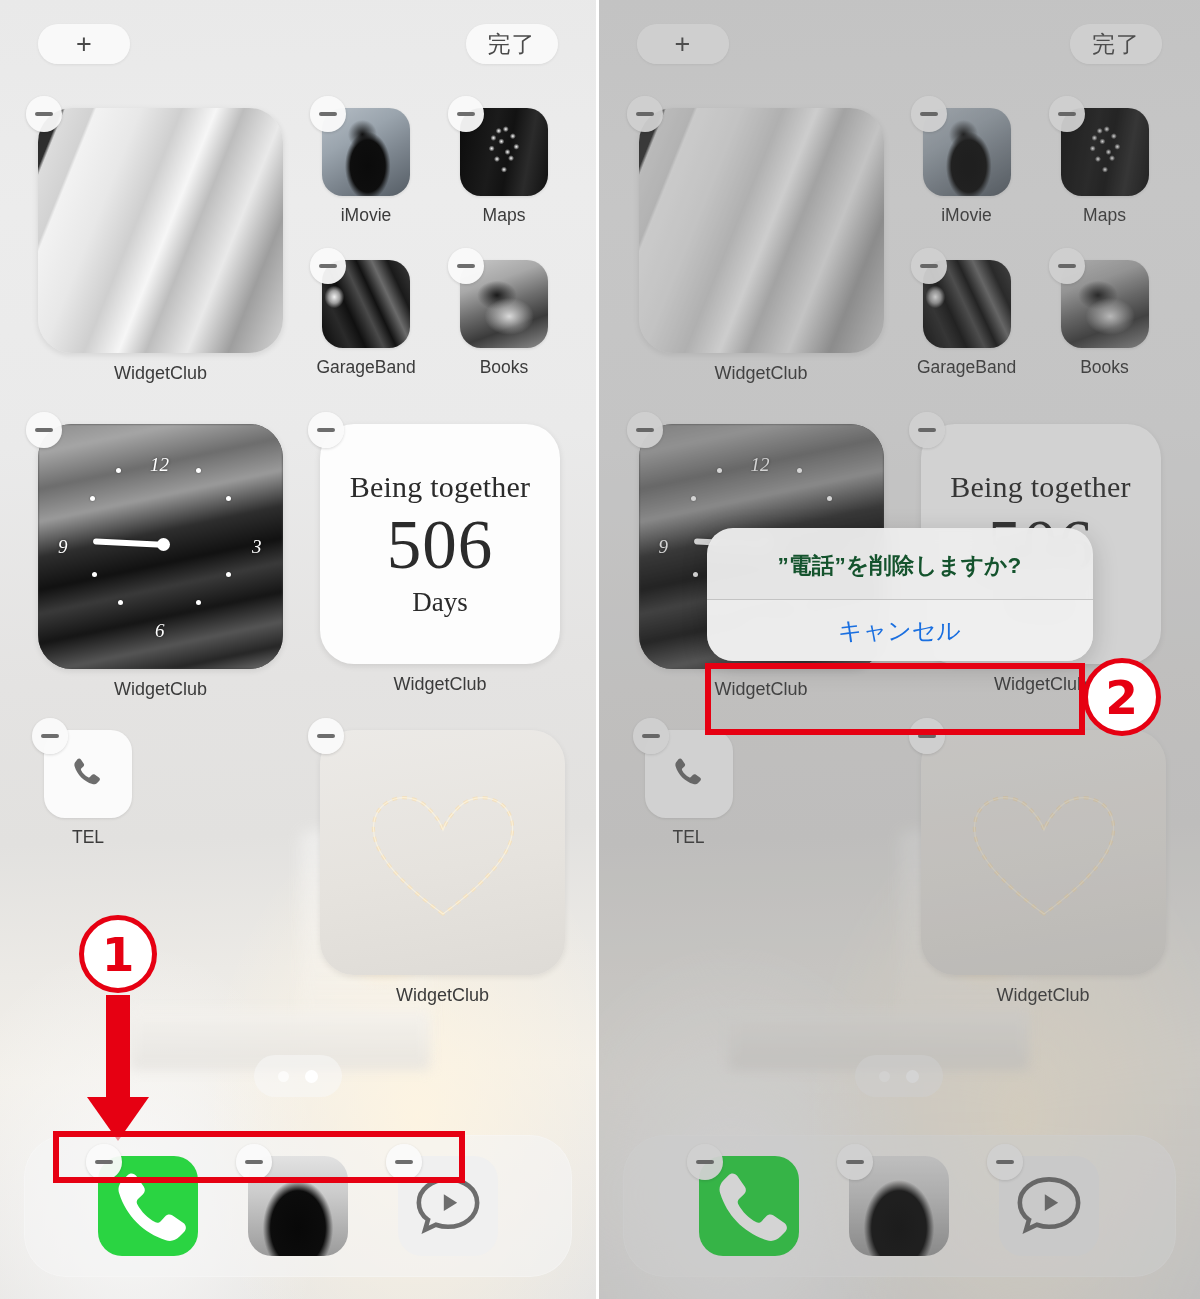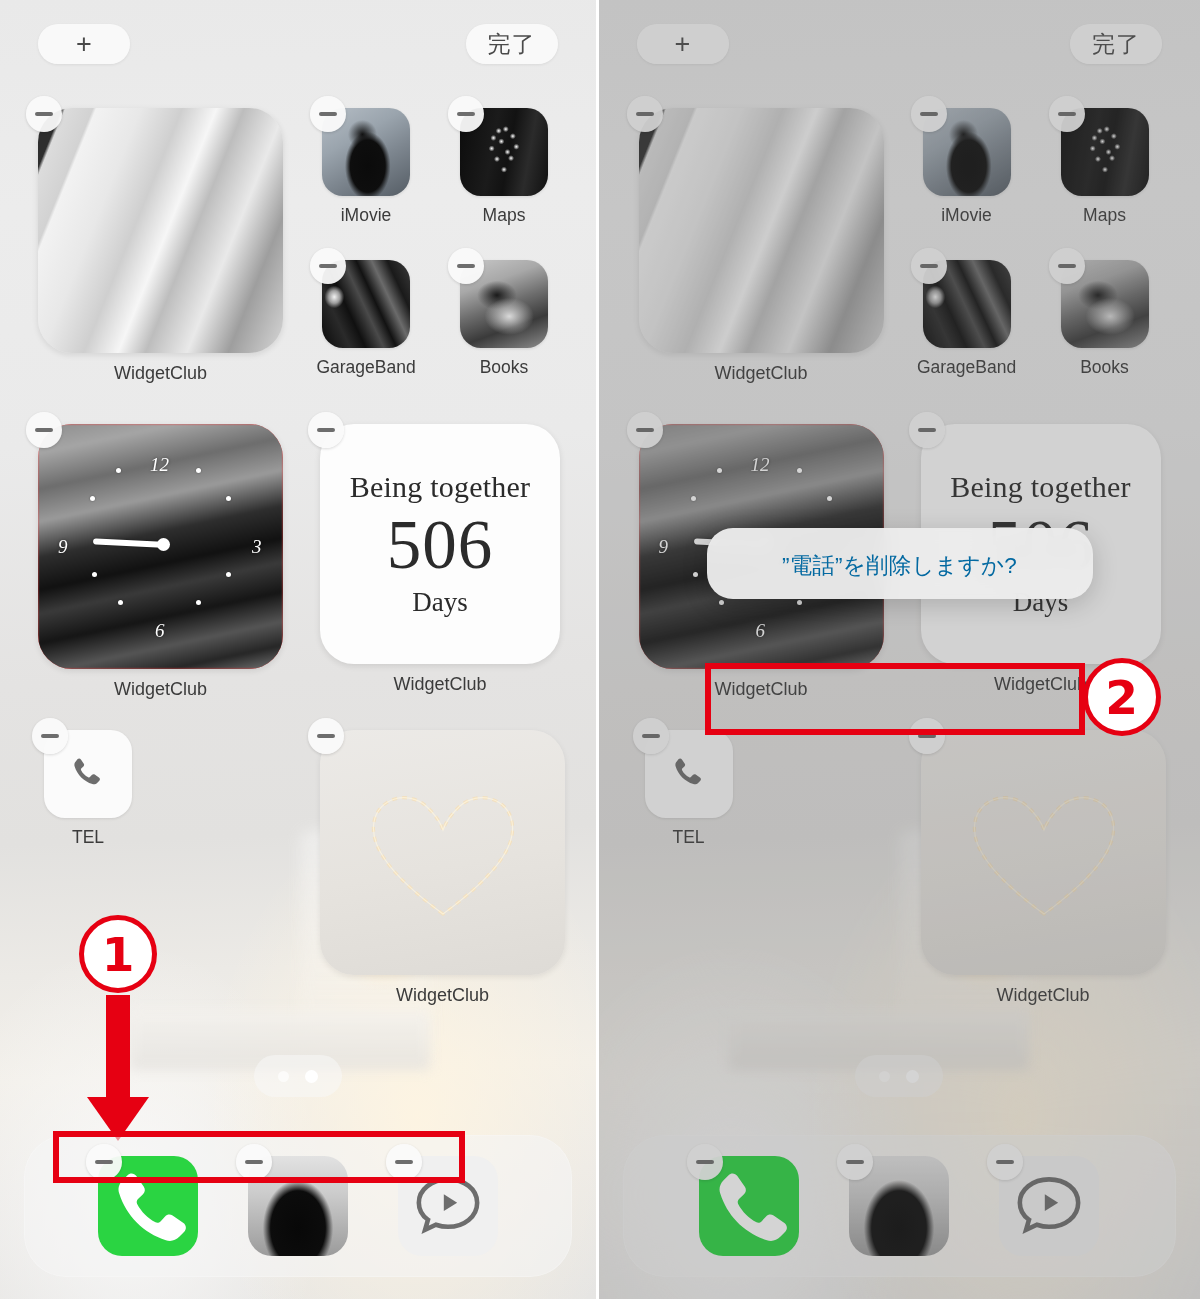--- a/index.html
+++ b/index.html
@@ -86,21 +86,21 @@
   }
   .app-label {
     margin-top: 9px; text-align: center; font-size: 17.5px; color: #3b3b3b;
     width: 120px; margin-left: -16px; white-space: nowrap;
   }
 
   
   .widget-lg {
     width: 245px; height: 245px; border-radius: 34px; overflow: hidden;
     position: relative; box-shadow: 0 2px 6px rgba(0,0,0,.1);
-    background: #ef4444;
+    background: #404040;
   }
   .widget-label {
     margin-top: 10px; text-align: center; font-size: 18px; color: #3b3b3b;
   }
 
   
   .art-bar {
     background:
       linear-gradient(112deg, #2e2e2e 0%, #2e2e2e 7%, #dcdcdc 8%, #d2d2d2 16%,
                       #f2f2f2 17%, #e8e8e8 30%, #cfcfcf 42%, #f6f6f6 52%,
@@ -236,21 +236,21 @@
   .alert {
     position: absolute; left: 108px; top: 528px; width: 386px;
     border-radius: 26px; overflow: hidden;
     background: rgba(236,236,236,.96);
     box-shadow: 0 6px 26px rgba(0,0,0,.18);
     z-index: 72;
     backdrop-filter: blur(10px);
   }
   .alert-body { padding: 22px 24px 18px; text-align: center; }
   .alert-title {
-    font-size: 22.5px; font-weight: 400; color: #0369a1; letter-spacing: .2px;
+    font-size: 22.5px; font-weight: 700; color: #14532d; letter-spacing: .2px;
   }
   .alert-msg {
     margin-top: 10px; font-size: 18px; line-height: 1.42; color: #1b1b1b;
   }
   .alert-btn {
     height: 62px; display: flex; align-items: center; justify-content: center;
     font-size: 24px; color: #1a6fe0;
     border-top: 1px solid rgba(140,140,140,.42);
     background: rgba(243,243,243,.55);
   }
@@ -570,20 +570,23 @@
         </div>
       </div>
     </div>
 
     <div class="dim-overlay"></div>
 
     <div class="alert">
       <div class="alert-body">
         <div class="alert-title">”電話”を削除しますか?</div>
       </div>
+      <div class="alert-btn">
+        <span>キャンセル</span>
+      </div>
     </div>
 
     <div class="ann-rect" style="left:106px; top:663px; width:380px; height:72px;"></div>
     <div class="ann" style="left:484px; top:658px;">
       <div class="ann-circle">
         <span>2</span>
       </div>
     </div>
   </div>
 

